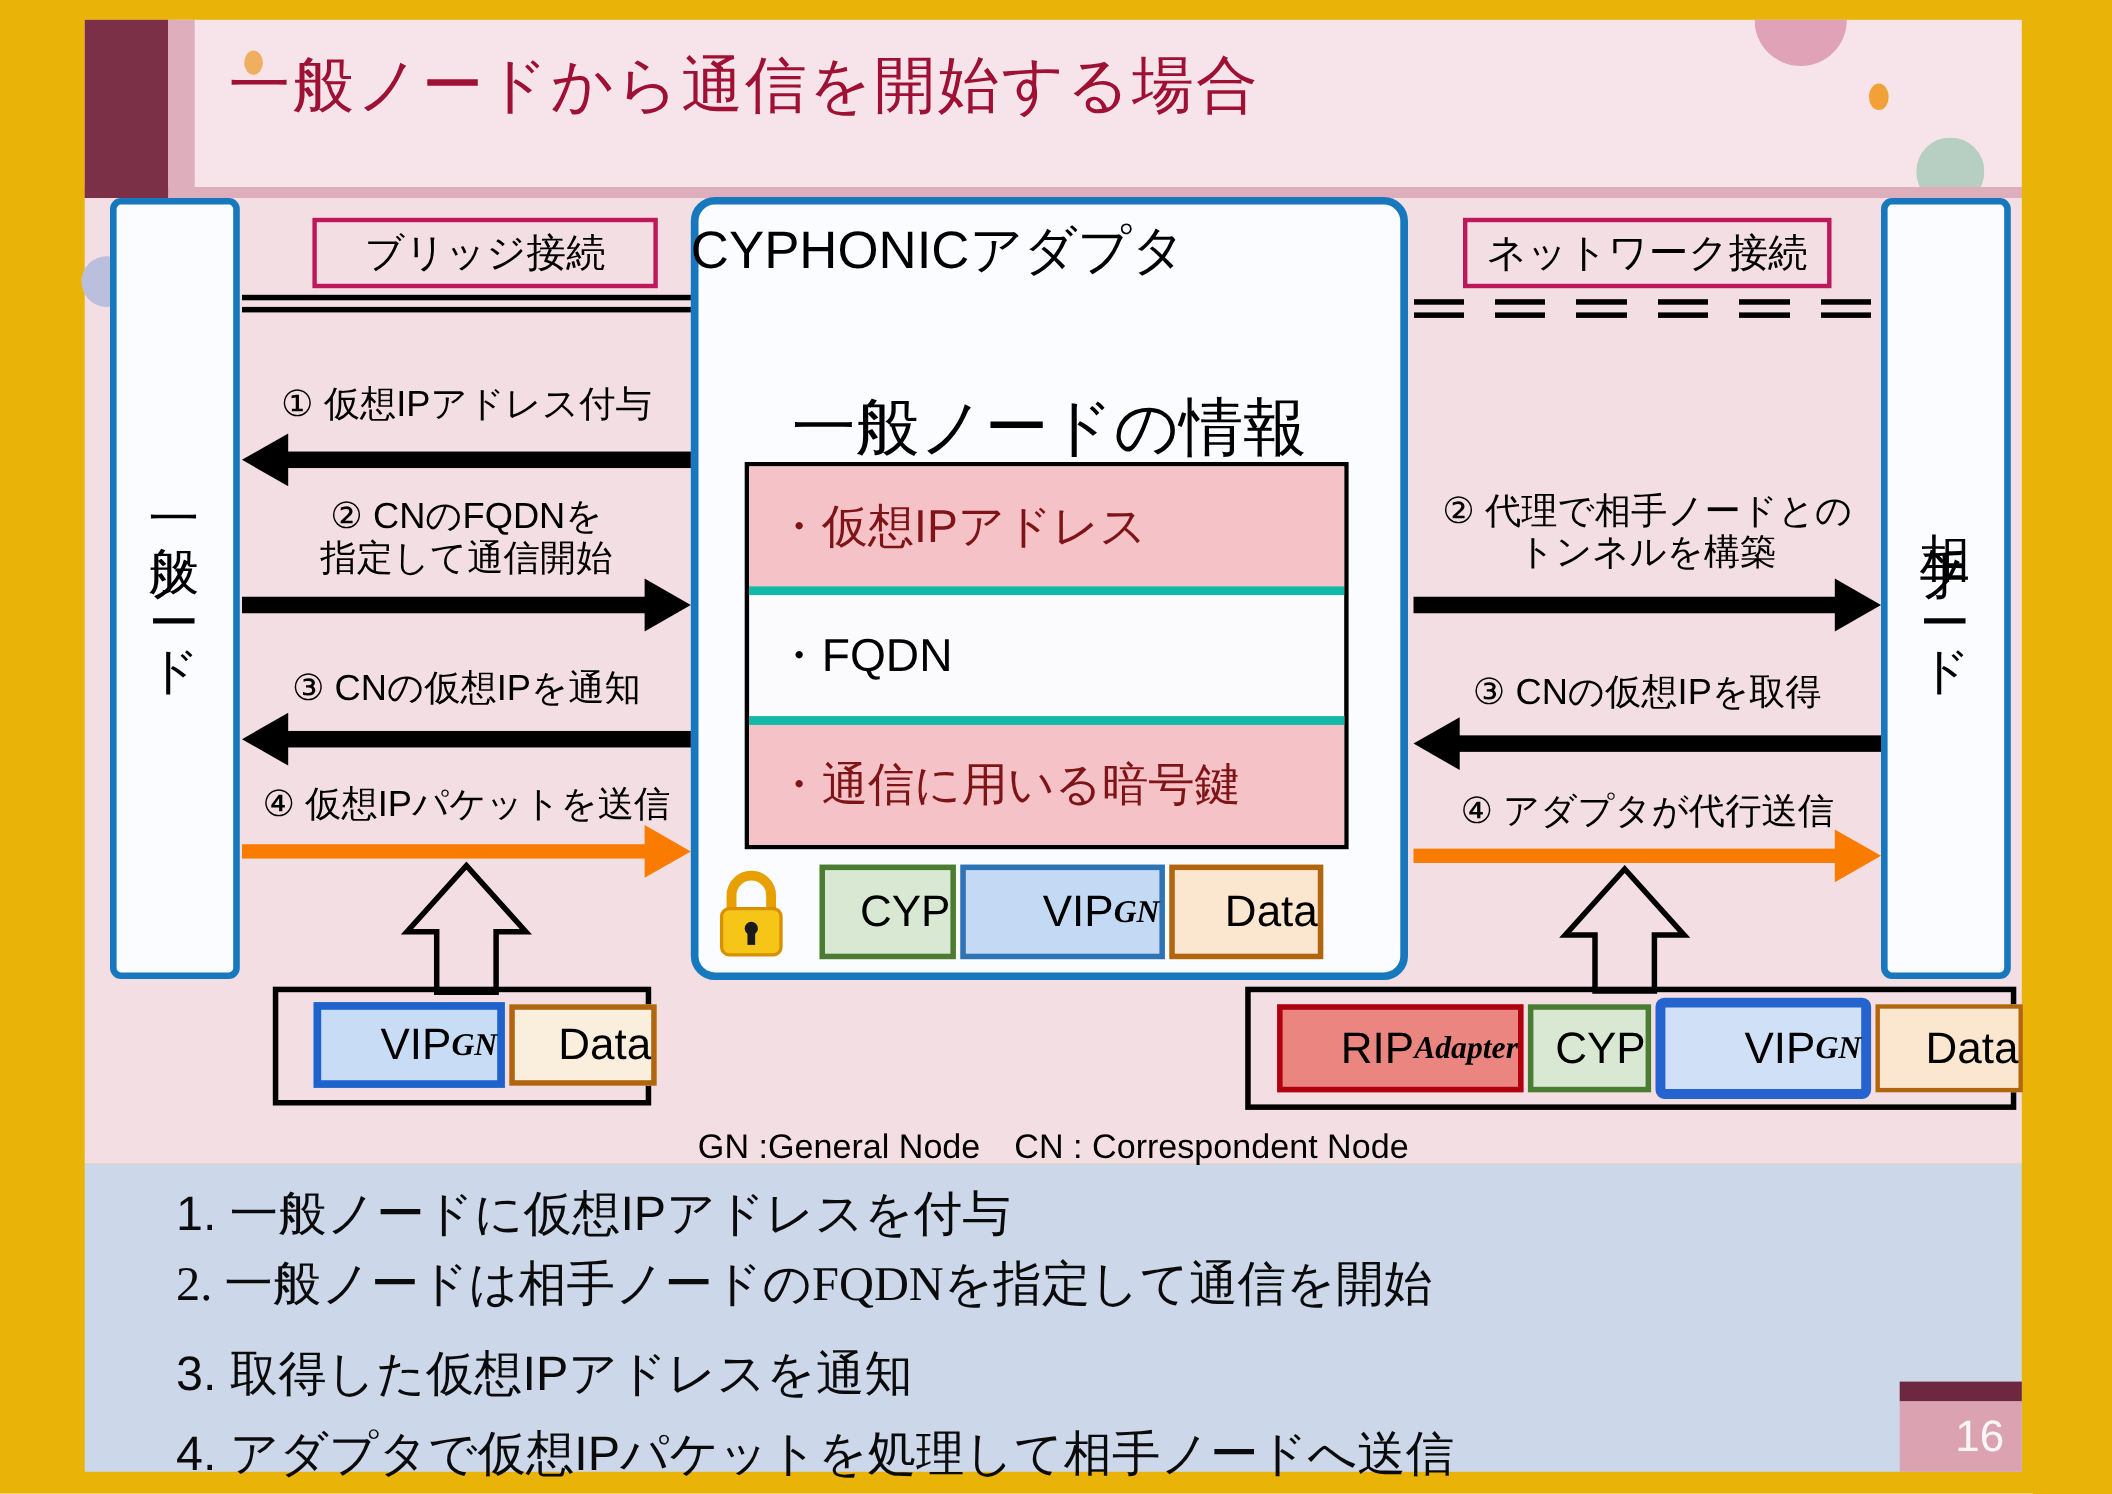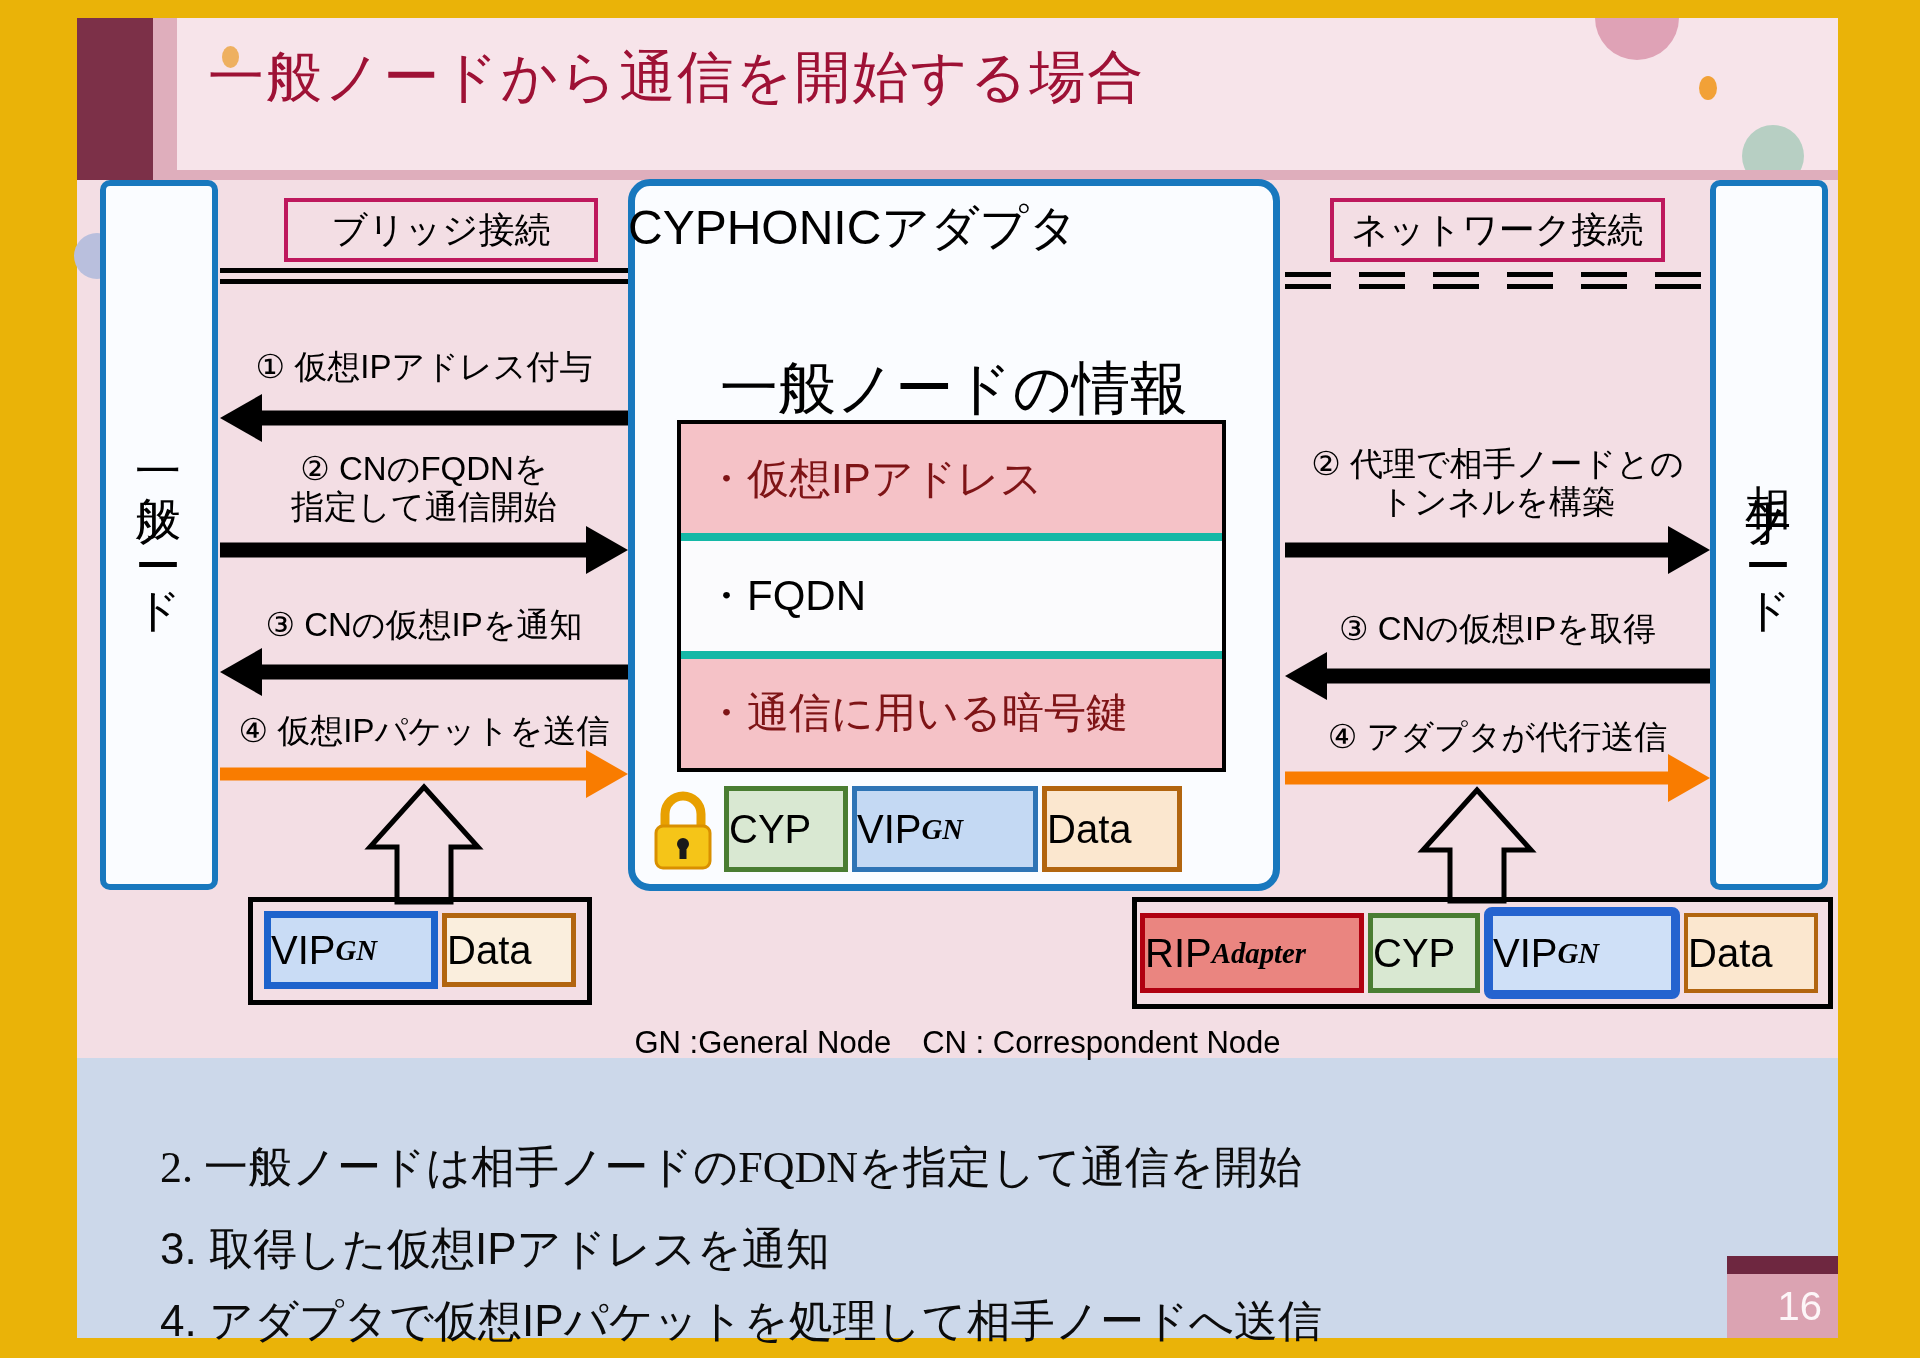--- a/index.html
+++ b/index.html
@@ -50,21 +50,21 @@
   .arrow.r .shaft{left:0;right:36px;}
   .arrow.l .shaft{right:0;left:36px;}
   .arrow .head{position:absolute;top:50%;transform:translateY(-50%);width:0;height:0;
                border-top:24px solid transparent;border-bottom:24px solid transparent;}
   .arrow.r .head{right:0;border-left:42px solid #000;}
   .arrow.l .head{left:0;border-right:42px solid #000;}
   .arrow.orange .shaft{height:13px;background:#f97c00;}
   .arrow.orange.r .head{border-left-color:#f97c00;}
 
   
-  .pkt{box-sizing:border-box;display:flex;align-items:center;justify-content:flex-start;font-size:40px;z-index:6;}
+  .pkt{box-sizing:border-box;display:flex;align-items:center;justify-content:flex-end;font-size:40px;z-index:6;margin-left:21px;}
   .pkt .sub{font-family:"Liberation Serif","DejaVu Serif",serif;font-style:italic;font-weight:bold;
             font-size:0.72em;vertical-align:-0.06em;}
   .pkt-container{border:5px solid #000;box-sizing:border-box;z-index:5;}
   .blockarrow{z-index:5;}
 
   .legend{left:77px;top:1022px;width:1761px;text-align:center;font-size:31px;z-index:5;}
 
   .step{left:160px;width:1620px;font-size:44px;z-index:5;color:#0b0b0b;}
 
   .pg-bar{left:1727px;top:1256px;width:111px;height:18px;background:#6e2740;z-index:6;}
@@ -216,20 +216,21 @@
   <div class="abs pkt" style="left:1484px;top:907px;width:196px;height:92px;background:#cfe0f7;border:9px solid #2563cf;border-radius:8px;">
     <span>VIP</span>
       <span class="sub">GN</span>
   </div>
   <div class="abs pkt" style="left:1684px;top:913px;width:134px;height:80px;background:#fbe7cf;border:4px solid #b2650f;">
     <span>Data</span>
   </div>
 
   <div class="abs legend">GN :General Node　CN : Correspondent Node</div>
 
+  <div class="abs step" style="top:1074px;">1. 一般ノードに仮想IPアドレスを付与</div>
   <div class="abs step" style="top:1138px;font-family:Liberation Serif, serif;">2. 一般ノードは相手ノードのFQDNを指定して通信を開始</div>
   <div class="abs step" style="top:1220px;">3. 取得した仮想IPアドレスを通知</div>
   <div class="abs step" style="top:1292px;">4. アダプタで仮想IPパケットを処理して相手ノードへ送信</div>
 
   <div class="abs pg-bar"></div>
   <div class="abs pg-box">
     <span>16</span>
   </div>
 
 </div>

